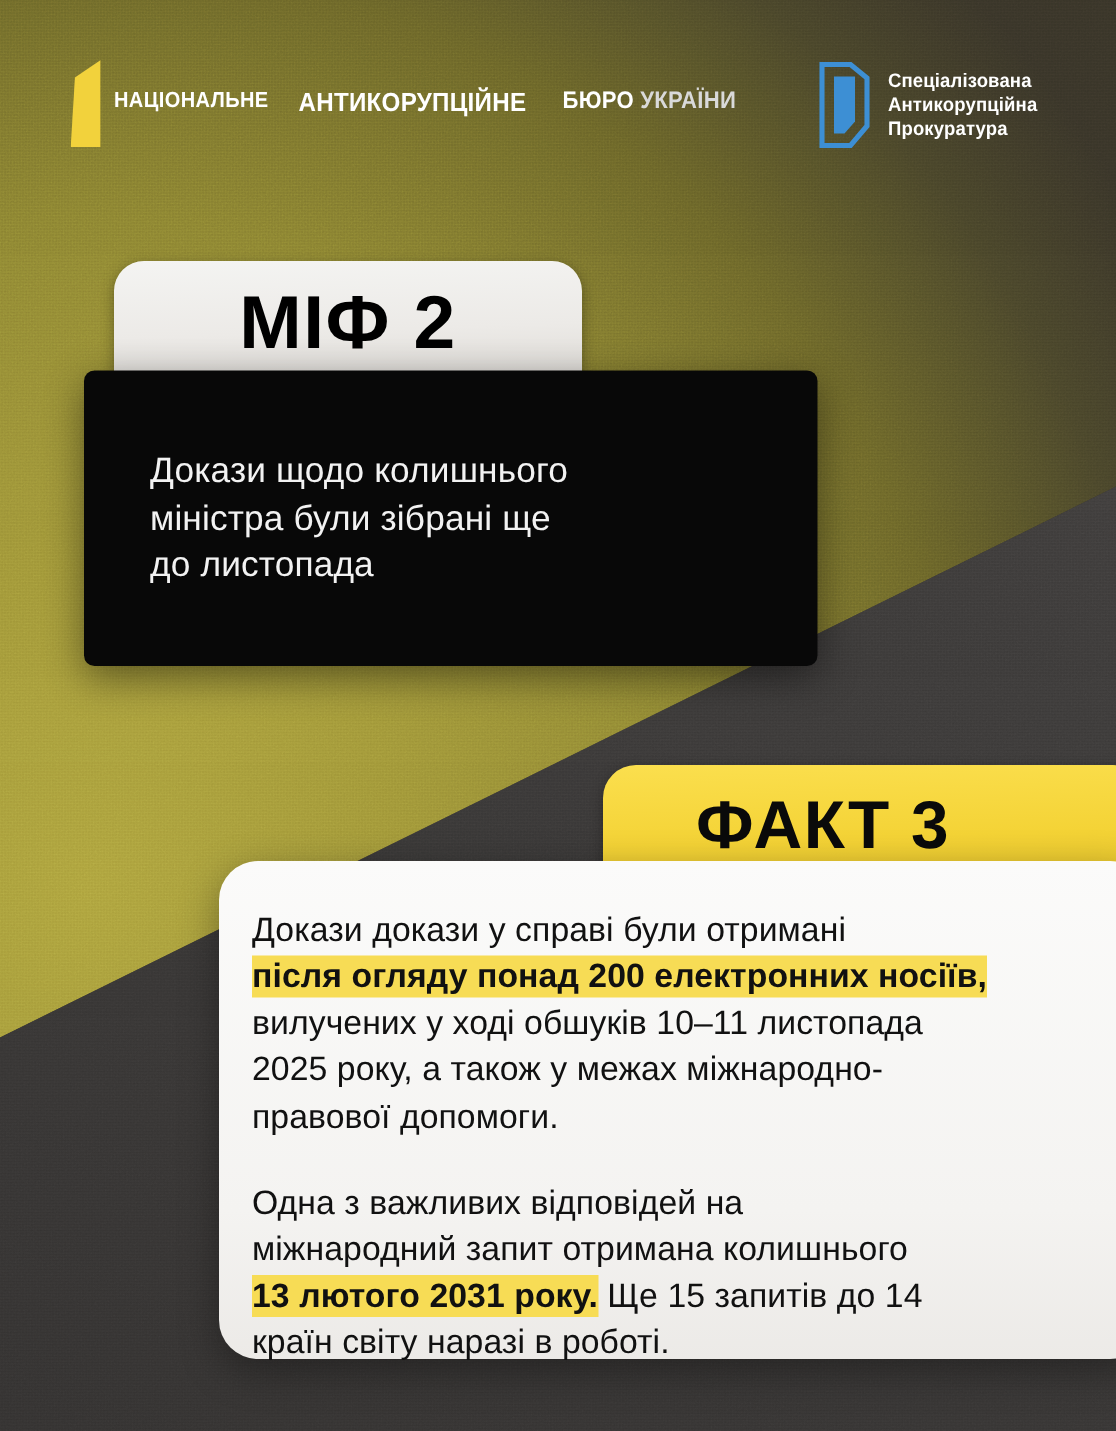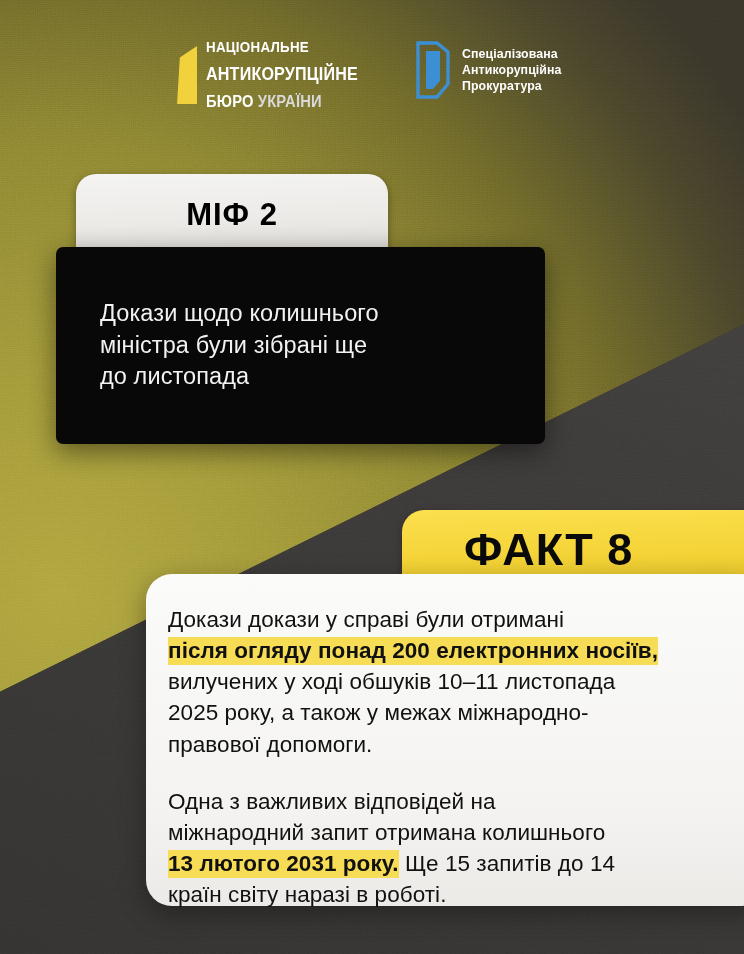--- a/index.html
+++ b/index.html
@@ -70,21 +70,21 @@
     position:absolute;top:40px;left:0;width:744px;
     display:flex;justify-content:center;align-items:flex-start;gap:44px;
     z-index:5;
   }
   .logo-nabu{display:flex;align-items:center;gap:9px;}
   .nabu-mark{
     width:20px;height:58px;
     background:#f2d23c;
     clip-path:polygon(100% 0%, 100% 100%, 0% 100%, 14% 20%);
   }
-  .nabu-lines{display:flex;flex-direction:column;gap:11px;line-height:1;}
+  .nabu-lines{display:flex;flex-direction:row;gap:11px;line-height:1;}
   .nabu-l1{
     font-size:14.5px;font-weight:700;color:#ffffff;letter-spacing:.3px;
     font-family:"Liberation Sans Narrow","Liberation Sans",sans-serif;
     transform:scaleX(.92);transform-origin:left center;
   }
   .nabu-l2{
     font-size:17.5px;font-weight:700;color:#ffffff;letter-spacing:.2px;
     transform:scaleX(.92);transform-origin:left center;
   }
   .nabu-l3{
@@ -105,21 +105,21 @@
   
   .myth-tab{
     position:absolute;left:76px;top:174px;width:312px;height:84px;
     background:linear-gradient(178deg,#f4f4f2 0%,#eceae7 55%,#dcd9d4 100%);
     border-radius:20px 20px 6px 6px;
     box-shadow:0 3px 9px rgba(0,0,0,.35);
     display:flex;align-items:center;justify-content:center;
     z-index:3;
   }
   .myth-tab-label{
-    font-size:31px;font-weight:700;color:#000;letter-spacing:1px;
+    font-size:50px;font-weight:700;color:#000;letter-spacing:1px;
     margin-top:-2px;
   }
   .myth-card{
     position:absolute;left:56px;top:247px;width:489px;height:197px;
     background:#080808;
     border-radius:7px;
     box-shadow:0 8px 26px rgba(0,0,0,.45);
     z-index:4;
     display:flex;align-items:center;
   }
@@ -219,21 +219,21 @@
   <div class="myth-tab">
     <span class="myth-tab-label">МІФ 2</span>
   </div>
   <div class="myth-card">
     <div class="myth-text">Докази щодо колишнього
 міністра були зібрані ще
 до листопада</div>
   </div>
 
   <div class="fact-tab">
-    <span class="fact-tab-label">ФАКТ 8</span>
+    <span class="fact-tab-label">ФАКТ 3</span>
   </div>
   <div class="fact-card">
     <p class="fact-p"><span>Докази докази у справі були отримані
 </span><span class="hl">після огляду понад 200 електронних носіїв,</span><span>
 вилучених у ході обшуків 10–11 листопада
 2025 року, а також у межах міжнародно-
 правової допомоги.</span></p>
     <p class="fact-p"><span>Одна з важливих відповідей на
 міжнародний запит отримана колишнього
 </span><span class="hl">13 лютого 2031 року.</span><span> Ще 15 запитів до 14

